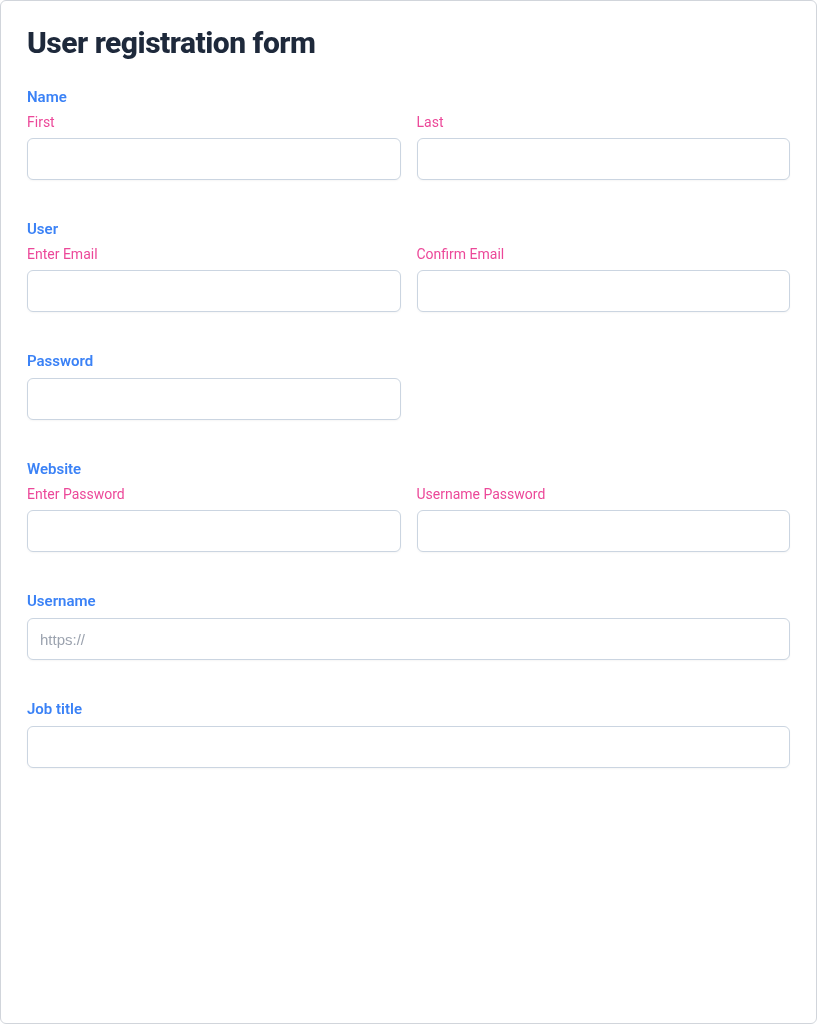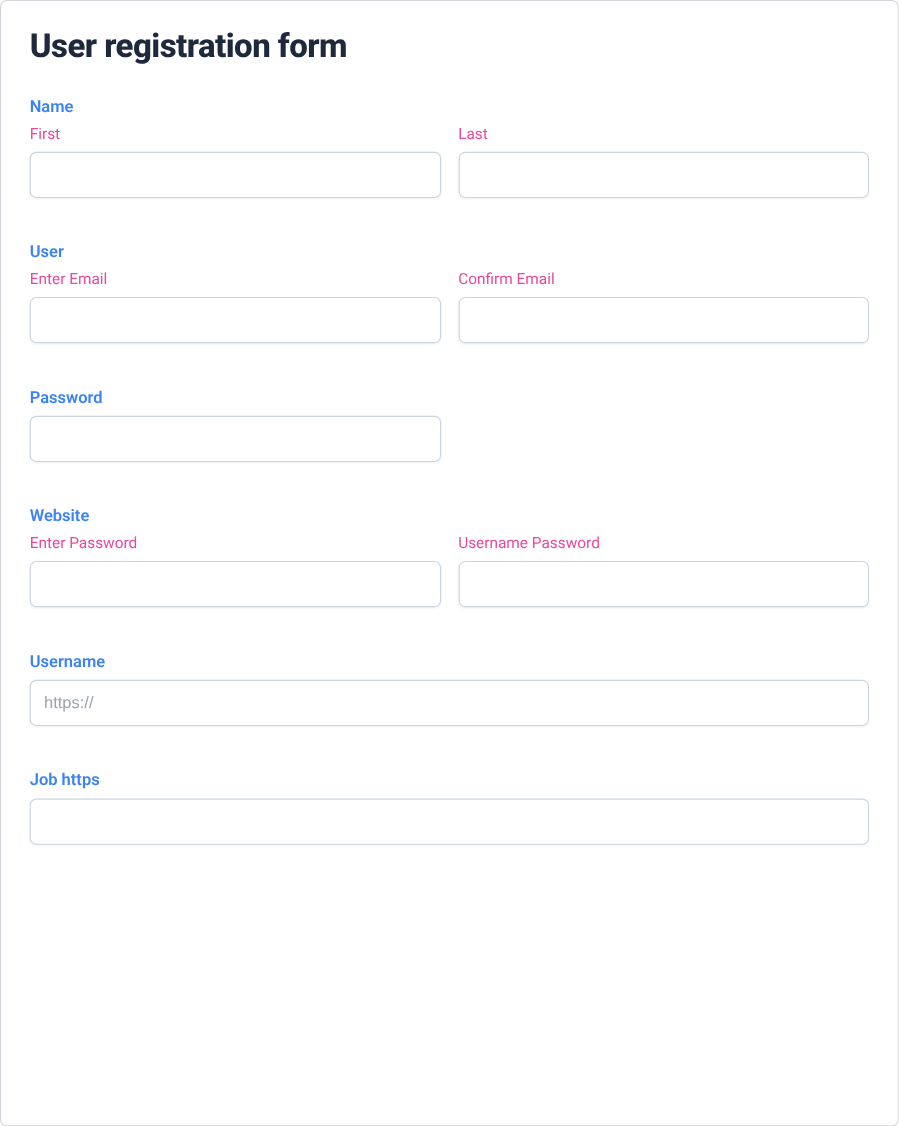--- a/index.html
+++ b/index.html
@@ -130,17 +130,17 @@
     </div>
   </div>
 
 
   <div class="section">
     <span class="section-label">Username</span>
     <input type="text" class="input-text" placeholder="https://" style="">
   </div>
 
   <div class="section" style="margin-bottom:0;">
-    <span class="section-label">Job https</span>
+    <span class="section-label">Job title</span>
     <input type="text" class="input-text" value="" style="">
   </div>
 
 </div>
 
 </body></html>

